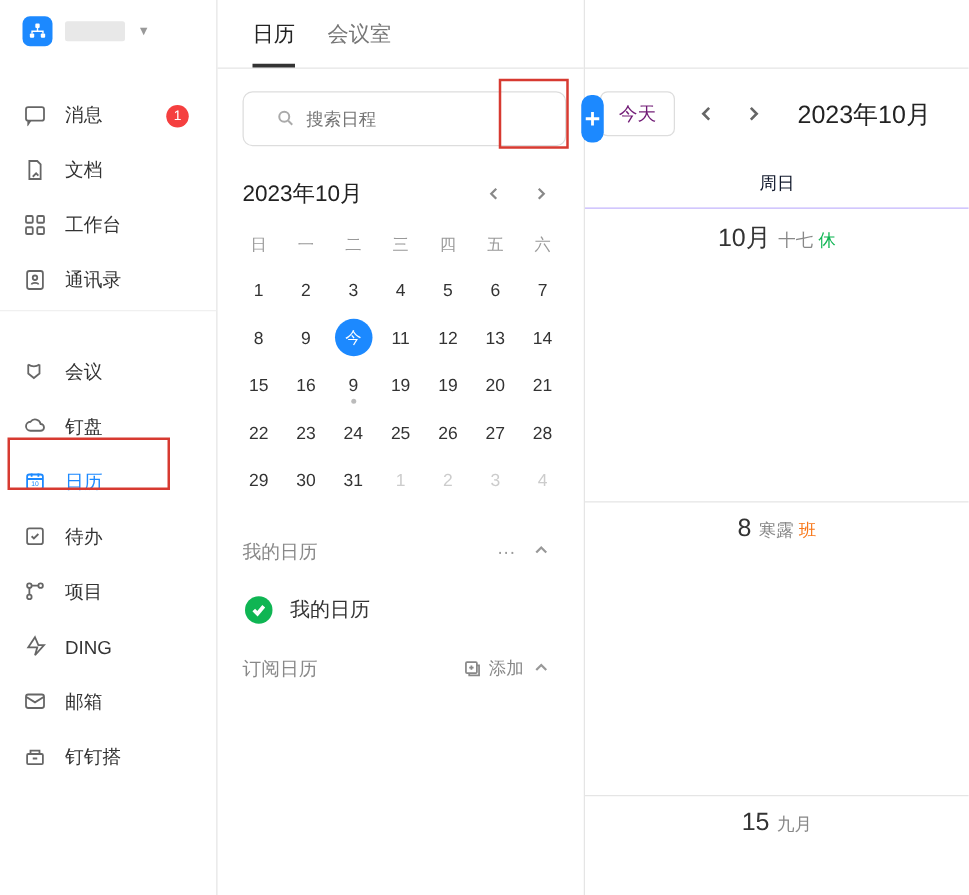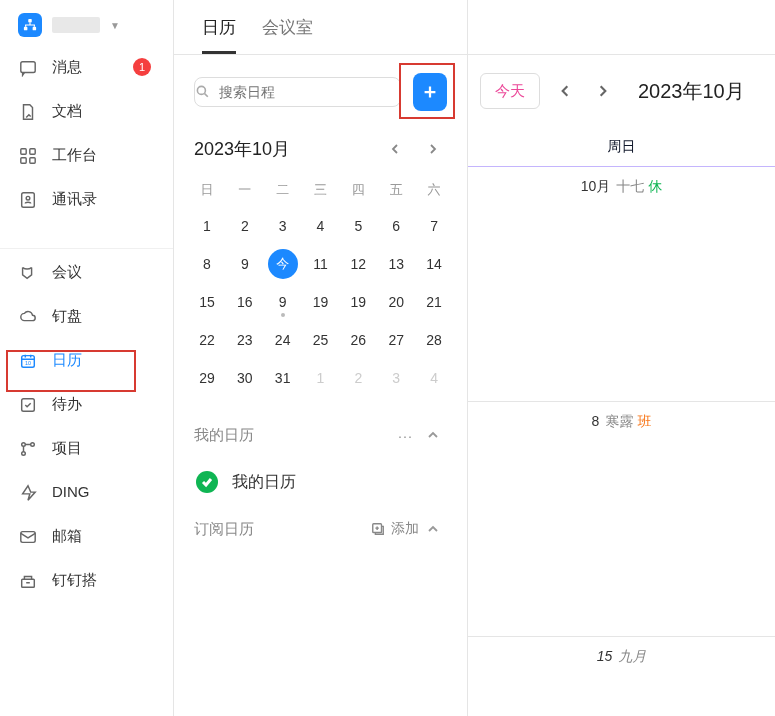--- a/index.html
+++ b/index.html
@@ -8,40 +8,40 @@
     
     .sidebar { width: 174px; border-right: 1px solid #e5e5e5; display: flex; flex-direction: column; }
     .user-header { height: 50px; display: flex; align-items: center; padding: 0 18px; gap: 10px; }
     .app-logo { width: 24px; height: 24px; background: #1c89ff; border-radius: 6px; display: flex; align-items: center; justify-content: center; }
     .app-logo svg { fill: #fff; width: 14px; height: 14px; }
     .user-name { background: #e8e8e8; height: 16px; width: 48px; border-radius: 2px; }
     .chevron-down { color: #999; font-size: 10px; }
     
     .nav-group { padding: 8px 0; }
     .nav-divider { border-top: 1px solid #f0f0f0; margin: 6px 0; }
-    .nav-item { height: 44px; display: flex; align-items: flex-start; padding: 0 18px; gap: 14px; cursor: pointer; position: relative; }
+    .nav-item { height: 44px; display: flex; align-items: flex-end; padding: 0 18px; gap: 14px; cursor: pointer; position: relative; }
     .nav-item.active { color: #1c89ff; }
     .nav-icon { width: 20px; height: 20px; display: flex; align-items: center; justify-content: center; color: #666; }
     .nav-item.active .nav-icon { color: #1c89ff; }
     .nav-label { font-size: 15px; color: #333; }
     .nav-item.active .nav-label { color: #1c89ff; }
     .nav-badge { position: absolute; right: 22px; width: 18px; height: 18px; background: #f53f3f; border-radius: 50%; color: #fff; font-size: 11px; display: flex; align-items: center; justify-content: center; }
     .nav-dot { position: absolute; right: 30px; width: 6px; height: 6px; background: #f53f3f; border-radius: 50%; }
     
     .red-box-sidebar { position: absolute; left: 6px; top: 350px; width: 130px; height: 42px; border: 2px solid #d73a31; pointer-events: none; z-index: 5; }
     
     
     .middle { width: 294px; border-right: 1px solid #e5e5e5; display: flex; flex-direction: column; }
     .tabs { height: 55px; display: flex; align-items: center; padding: 0 28px; gap: 26px; border-bottom: 1px solid #e5e5e5; }
     .tab { font-size: 17px; color: #777; padding: 14px 0; position: relative; cursor: pointer; }
     .tab.active { color: #222; font-weight: 500; }
     .tab.active::after { content: ''; position: absolute; bottom: -1px; left: 0; right: 0; height: 3px; background: #333; }
     
     .search-row { padding: 18px 20px; display: flex; align-items: center; gap: 12px; position: relative; }
-    .search-box { flex: 1; height: 30px; border: 1px solid #ddd; border-radius: 8px; display: flex; align-items: center; padding: 0 0; gap: 8px; }
+    .search-box { flex: 1; height: 44px; border: 1px solid #ddd; border-radius: 8px; display: flex; align-items: center; padding: 0 26px; gap: 8px; }
     .search-box input { border: none; outline: none; font-size: 14px; flex: 1; background: transparent; }
     .add-btn { width: 38px; height: 38px; background: #1c89ff; border-radius: 8px; display: flex; align-items: center; justify-content: center; cursor: pointer; }
     .add-btn svg { stroke: #fff; stroke-width: 2.5; }
     .red-box-add { position: absolute; right: 12px; top: 8px; width: 56px; height: 56px; border: 2px solid #d73a31; pointer-events: none; }
     
     .cal-header { padding: 6px 20px 10px; display: flex; align-items: center; justify-content: space-between; }
     .cal-title { font-size: 18px; font-weight: 500; color: #222; }
     .cal-nav { display: flex; gap: 10px; }
     .cal-nav-btn { width: 28px; height: 28px; display: flex; align-items: center; justify-content: center; cursor: pointer; color: #888; }
     
@@ -67,33 +67,33 @@
     .cal-check.blue { background: #1c89ff; }
     .cal-check svg { stroke: #fff; stroke-width: 3; fill: none; }
     .cal-list-label { font-size: 16px; color: #333; }
     
     .add-sub { display: flex; align-items: center; gap: 6px; color: #888; font-size: 14px; cursor: pointer; }
     
     
     .right { flex: 1; display: flex; flex-direction: column; }
     .right-header { height: 55px; border-bottom: 1px solid #e5e5e5; }
     .right-toolbar { padding: 18px 12px; display: flex; align-items: center; gap: 12px; }
-    .today-btn { height: 36px; padding: 0 14px; border: 1px solid #ddd; border-radius: 6px; color: #ec4899; font-size: 15px; background: #fff; cursor: pointer; }
+    .today-btn { height: 36px; padding: 0 14px; border: 1px solid #ddd; border-radius: 6px; color: #701a75; font-size: 15px; background: #fff; cursor: pointer; }
     .right-nav-btn { width: 26px; height: 26px; display: flex; align-items: center; justify-content: center; cursor: pointer; color: #666; }
     .right-title { font-size: 20px; color: #222; margin-left: 10px; }
     
     .dow-header { height: 40px; display: flex; align-items: center; justify-content: center; font-size: 14px; color: #0f172a; border-bottom: 1px solid #c4b5fd; }
     
     .day-row { height: 235px; border-bottom: 1px solid #e5e5e5; padding: 10px 0; }
     .day-label { text-align: center; font-size: 15px; }
-    .day-label .num { color: #333; font-size: 14px; margin-right: 6px; }
+    .day-label .num { color: #333; font-size: 20px; margin-right: 6px; }
     .day-label .lunar { color: #888; font-size: 14px; }
     .day-label .tag-rest { color: #0fb553; font-size: 14px; margin-left: 4px; }
     .day-label .tag-work { color: #f87618; font-size: 14px; margin-left: 4px; }
-    .day-row:last-child { height: 52px; border-bottom: none; font-style: italic; }
+    .day-row:last-child { height: 52px; border-bottom: none; }
   </style>
 </head>
 <body>
 
 <div class="sidebar">
   <div class="user-header">
     <div class="app-logo">
       <svg viewBox="0 0 16 16">
           <rect x="6" y="1" width="4" height="4" rx="1"></rect>
           <rect x="1" y="10" width="4" height="4" rx="1"></rect>

